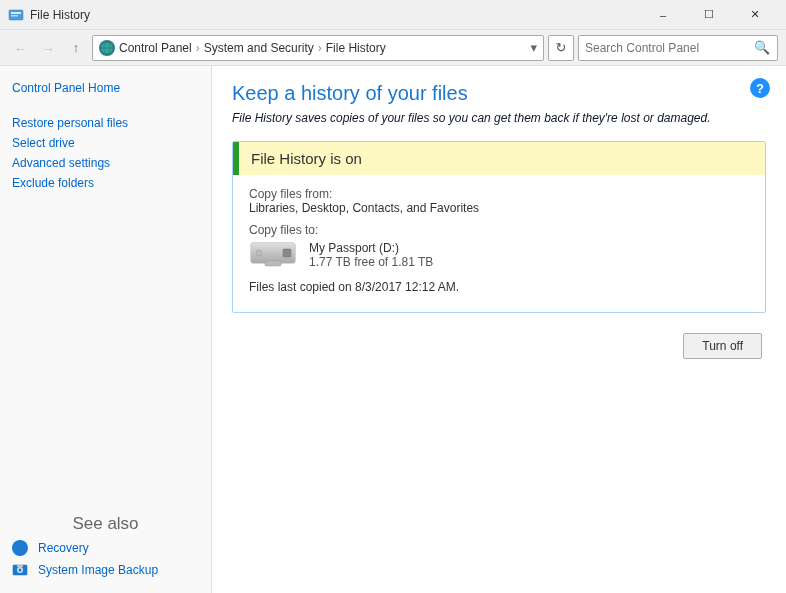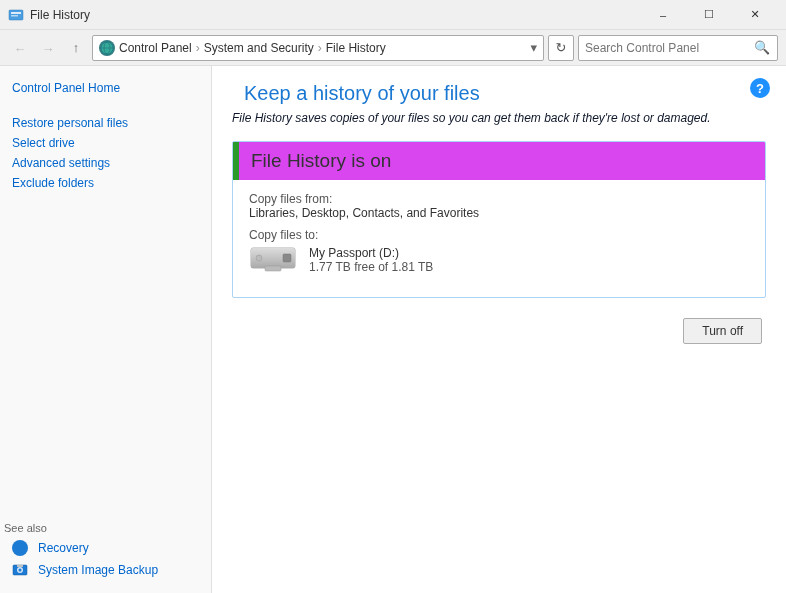--- a/index.html
+++ b/index.html
@@ -161,24 +161,25 @@
     }
     .sidebar-link {
       display: block;
       padding: 3px 12px;
       font-size: 12px;
       color: #0066cc;
       cursor: pointer;
       text-decoration: none;
     }
     .sidebar-section-title {
-      font-size: 11px;
+      font-size: 17px;
       color: #666;
       padding: 3px 4px;
       margin-top: auto;
+      text-align: center;
     }
     .sidebar-icon-link {
       display: flex;
       align-items: center;
       gap: 10px;
       padding: 3px 12px;
       font-size: 12px;
       color: #0066cc;
       cursor: pointer;
     }
@@ -206,41 +207,40 @@
       color: white;
       font-weight: bold;
       font-size: 13px;
       cursor: pointer;
     }
     .content-title {
       font-size: 20px;
       font-weight: 300;
       color: #1a78d2;
       margin-bottom: 6px;
-      margin-left: 12px;
     }
     .content-subtitle {
       font-size: 12px;
       color: #0f172a;
       margin-bottom: 16px;
       font-style: italic;
     }
 
     
     .status-box {
       border: 1px solid #aad4f5;
       border-radius: 2px;
       overflow: hidden;
       margin-bottom: 20px;
     }
     .status-header {
-      background: #d946ef;
+      background: #fef9c3;
       border-left: 6px solid #2a9b2a;
       padding: 8px 12px;
-      font-size: 19px;
+      font-size: 15px;
       color: #333;
       font-weight: 400;
       display: flex;
       align-items: flex-start;
     }
     .status-body {
       padding: 12px 16px;
     }
     .info-row {
       display: flex;
@@ -424,20 +424,21 @@
                 <circle cx="10" cy="16" r="3" fill="#bbb" stroke="#999" stroke-width="0.5"></circle>
               </svg>
             </div>
             <div class="drive-details">
               <div class="drive-name">My Passport (D:)</div>
               <div class="drive-size">1.77 TB free of 1.81 TB</div>
             </div>
           </div>
         </div>
 
+        <div class="last-copied">Files last copied on 8/3/2017 12:12 AM.</div>
 
       </div>
     </div>
 
     <div class="turn-off-row">
       <button class="turn-off-btn">Turn off</button>
     </div>
   </div>
 
 </div>

